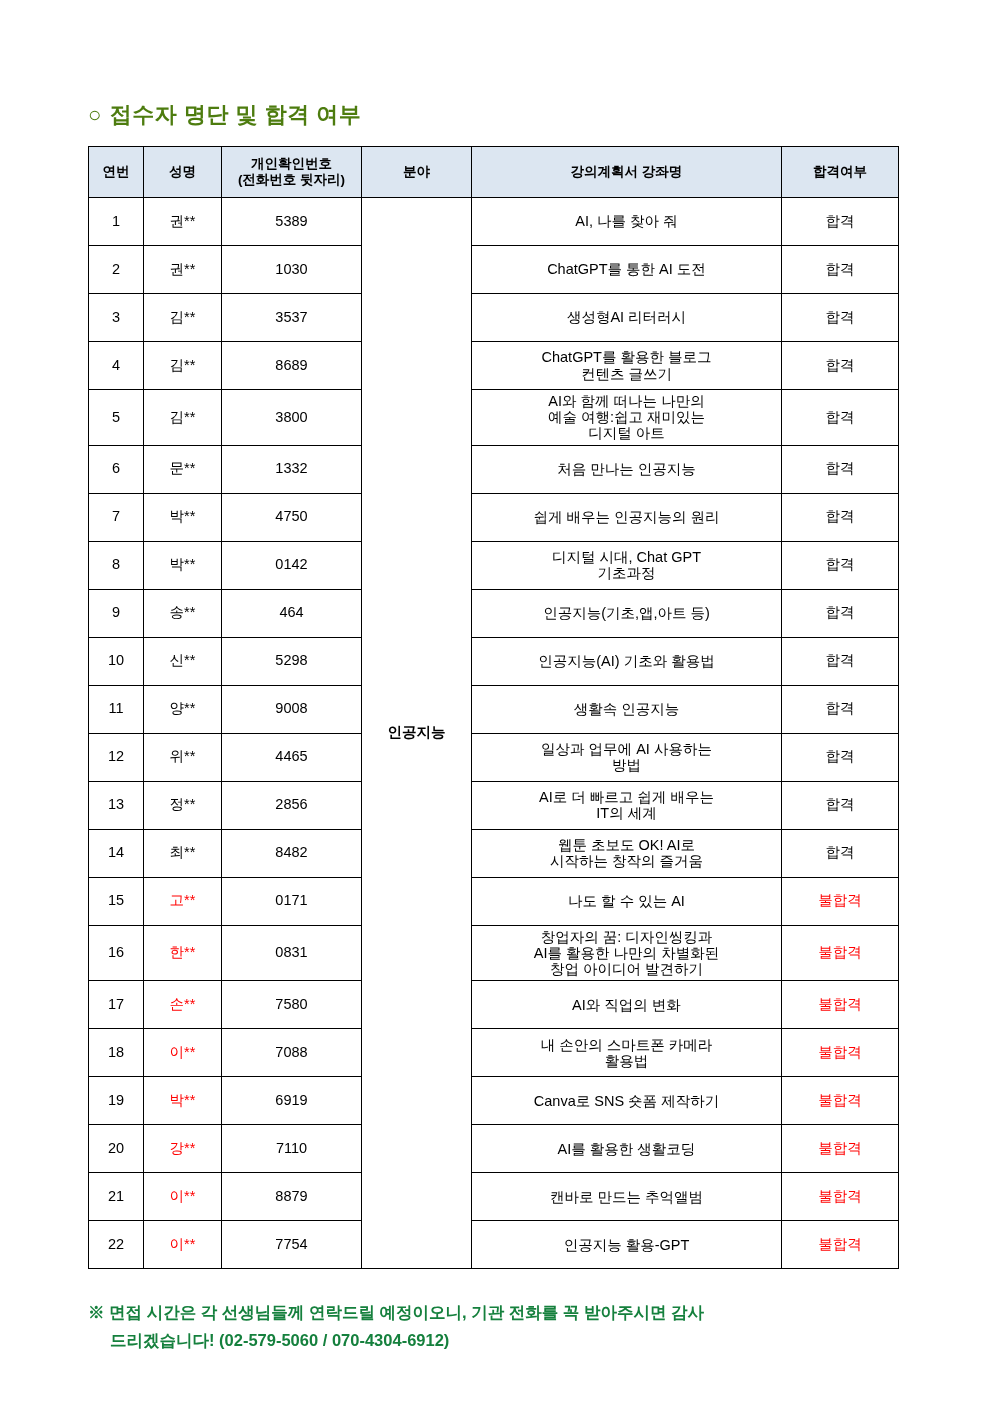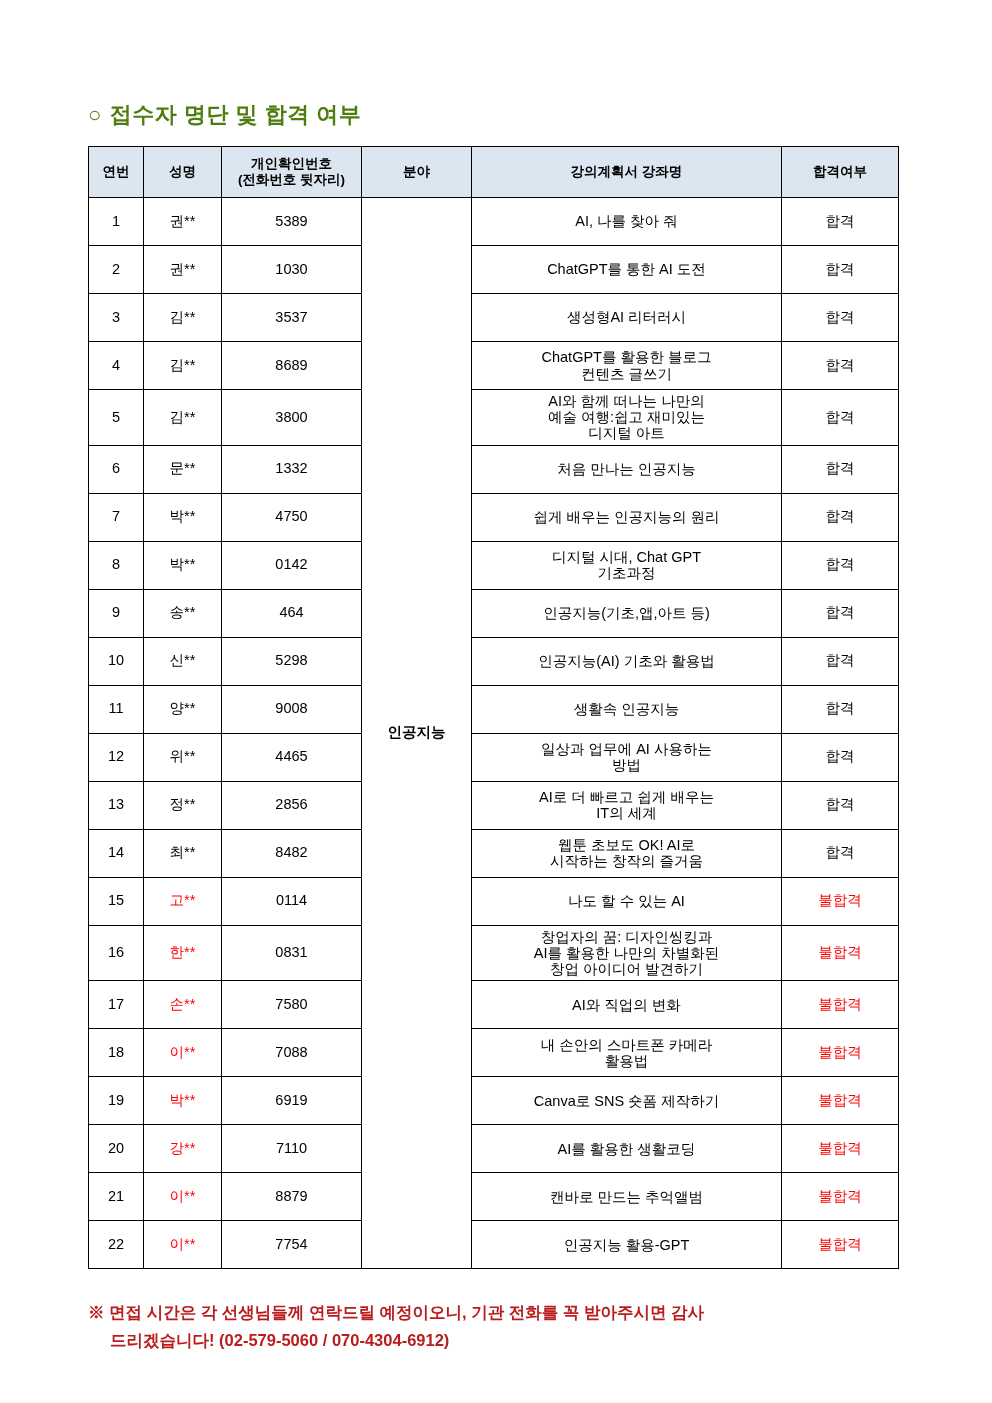--- a/index.html
+++ b/index.html
@@ -73,21 +73,21 @@
   }
   td.field {
     font-size: 15px;
     font-weight: bold;
   }
   .fail {
     color: #ff0000;
   }
   .notice {
     margin-top: 30px;
-    color: #b91c1c;
+    color: #15803d;
     font-weight: bold;
     font-size: 16.5px;
     line-height: 1.65;
     width: 830px;
   }
   .notice .line2 {
     display: block;
     padding-left: 22px;
   }
 </style>
@@ -253,21 +253,21 @@
           <td>8482</td>
           <td class="course">
             <span class="lines">웹툰 초보도 OK! AI로</span>
             <span class="lines">시작하는 창작의 즐거움</span>
           </td>
           <td>합격</td>
         </tr>
         <tr>
           <td>15</td>
           <td class="fail">고**</td>
-          <td>0114</td>
+          <td>0171</td>
           <td class="course">
             <span class="lines">나도 할 수 있는 AI</span>
           </td>
           <td class="fail">불합격</td>
         </tr>
         <tr>
           <td>16</td>
           <td class="fail">한**</td>
           <td>0831</td>
           <td class="course">

